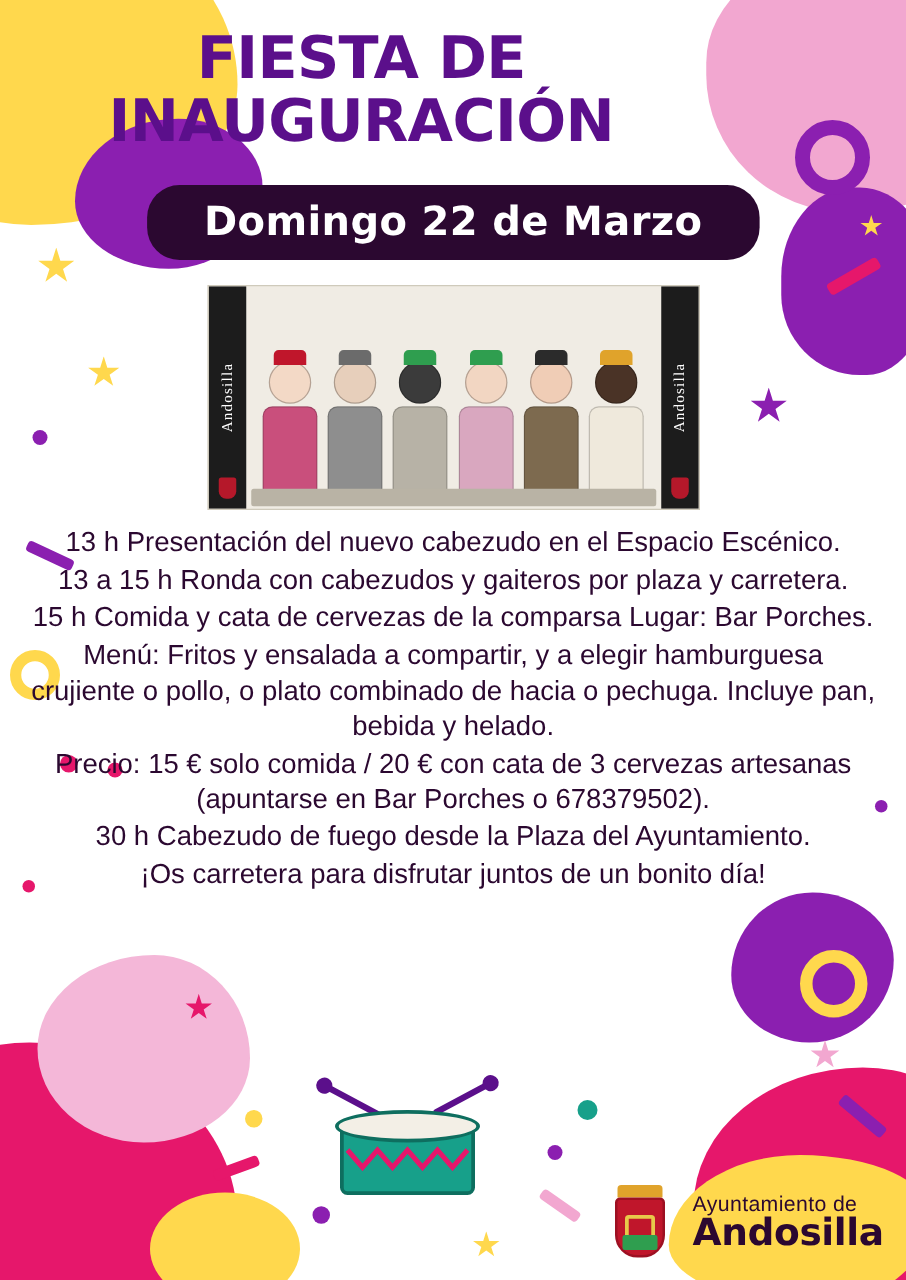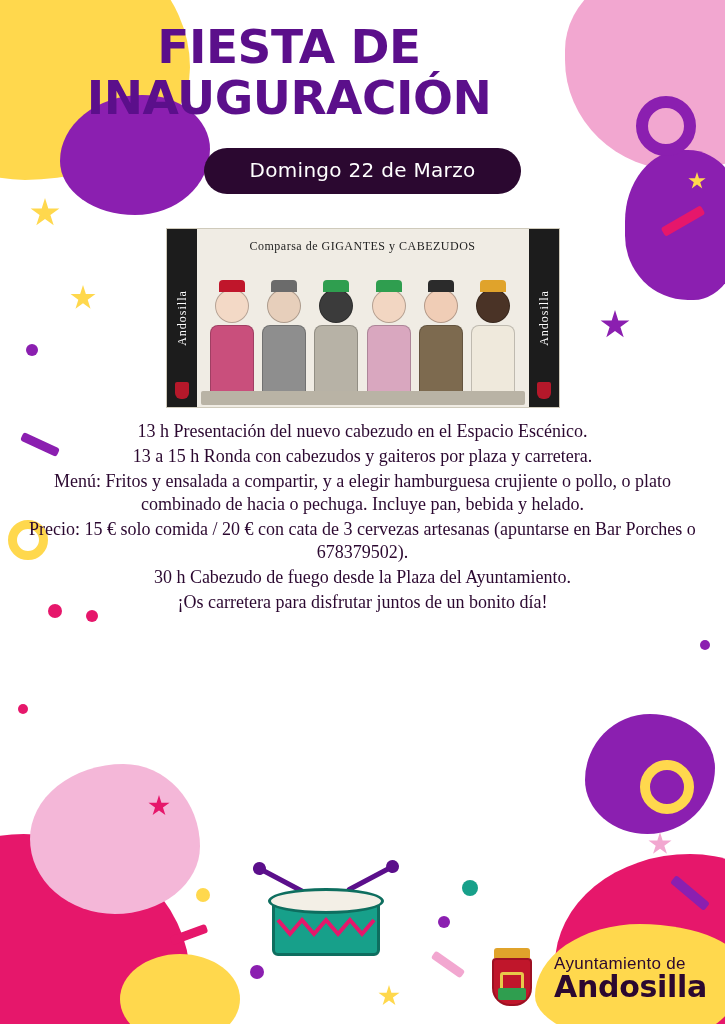--- a/index.html
+++ b/index.html
@@ -108,22 +108,22 @@
   
   .date-pill {
     position: absolute;
     top: 148px; left: 50%;
     transform: translateX(-50%);
     background: #2b0830;
     color: #ffffff;
     padding: 10px 46px 12px;
     border-radius: 26px;
     font-family: "DejaVu Sans", sans-serif;
-    font-weight: normal;
-    font-size: 20px;
+    font-weight: bold;
+    font-size: 32px;
     letter-spacing: 0.3px;
     white-space: nowrap;
     z-index: 7;
   }
 
   
   .photo {
     position: absolute;
     top: 228px; left: 50%;
     transform: translateX(-50%);
@@ -183,22 +183,22 @@
     position: absolute; left: 34px; right: 34px; bottom: 2px;
     height: 14px; background: #b9b3a5; border-radius: 2px;
   }
 
   
   .body-text {
     position: absolute;
     top: 420px; left: 22px; width: 681px;
     text-align: center;
     color: #2b0830;
-    font-family: Liberation Serif, serif;
-    font-size: 18px;
+    font-family: Liberation Sans, sans-serif;
+    font-size: 22px;
     line-height: 1.28;
     z-index: 6;
   }
   .body-text p { margin: 0 0 2px; }
 
   
   .drum { position: absolute; left: 262px; bottom: 58px; width: 130px; height: 96px; z-index: 6; }
   .drum-body {
     position: absolute; left: 10px; top: 28px;
     width: 108px; height: 58px;
@@ -306,21 +306,20 @@
   <div class="bar" style="left:170px; top:930px; width:38px; height:9px; background:#e6176b; transform:rotate(-20deg);"></div>
   <div class="bar" style="left:430px; top:960px; width:36px; height:9px; background:#f2a7d0; transform:rotate(35deg);"></div>
 
   <div class="headline">
     <div class="l1">FIESTA DE INAUGURACIÓN</div>
   </div>
 
   <div class="date-pill">Domingo 22 de Marzo</div>
 
   <div class="photo">
-    <div class="photo-caption">Comparsa de GIGANTES y CABEZUDOS</div>
 
     <div class="figures">
       <div class="fig">
         <div class="hat" style="background:#c0162b;"></div>
         <div class="head" style="background:#f3d9c6;"></div>
         <div class="body" style="background:#c94f7c;"></div>
       </div>
       <div class="fig">
         <div class="hat" style="background:#6b6b6b;"></div>
         <div class="head" style="background:#e7cfbb;"></div>
@@ -355,20 +354,21 @@
     </div>
     <div class="photo-band right">
       <div class="band-text">Andosilla</div>
       <div class="band-shield"></div>
     </div>
   </div>
 
   <div class="body-text">
     <p>13 h Presentación del nuevo cabezudo en el Espacio Escénico.</p>
     <p>13 a 15 h Ronda con cabezudos y gaiteros por plaza y carretera.</p>
+    <p>15 h Comida y cata de cervezas de la comparsa Lugar: Bar Porches.</p>
     <p>Menú: Fritos y ensalada a compartir, y a elegir hamburguesa crujiente o pollo, o plato combinado de hacia o pechuga. Incluye pan, bebida y helado.</p>
     <p>Precio: 15 € solo comida / 20 € con cata de 3 cervezas artesanas (apuntarse en Bar Porches o 678379502).</p>
     <p>30 h Cabezudo de fuego desde la Plaza del Ayuntamiento.</p>
     <p>¡Os carretera para disfrutar juntos de un bonito día!</p>
   </div>
 
   <div class="drum">
     <div class="stick" style="left:-6px; top:8px; transform:rotate(28deg);">
       <div class="knob" style="left:-6px;"></div>
     </div>

